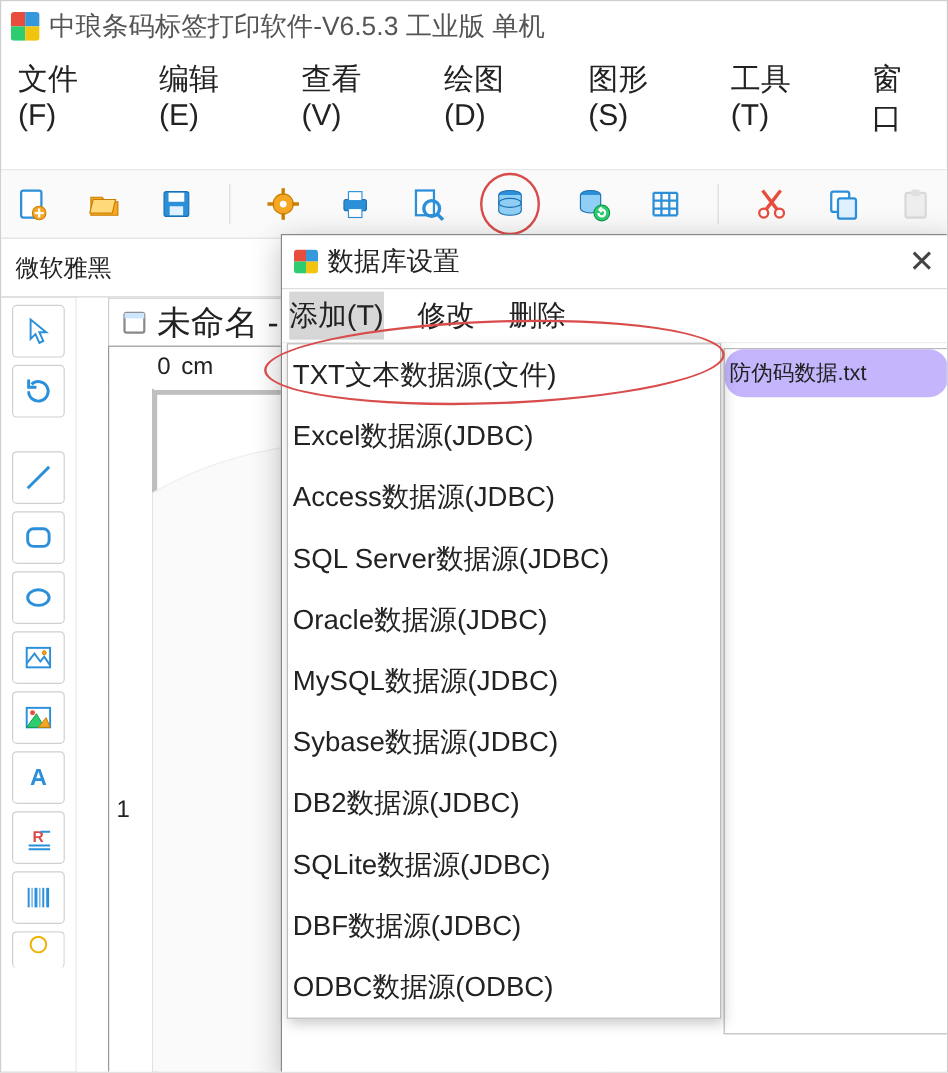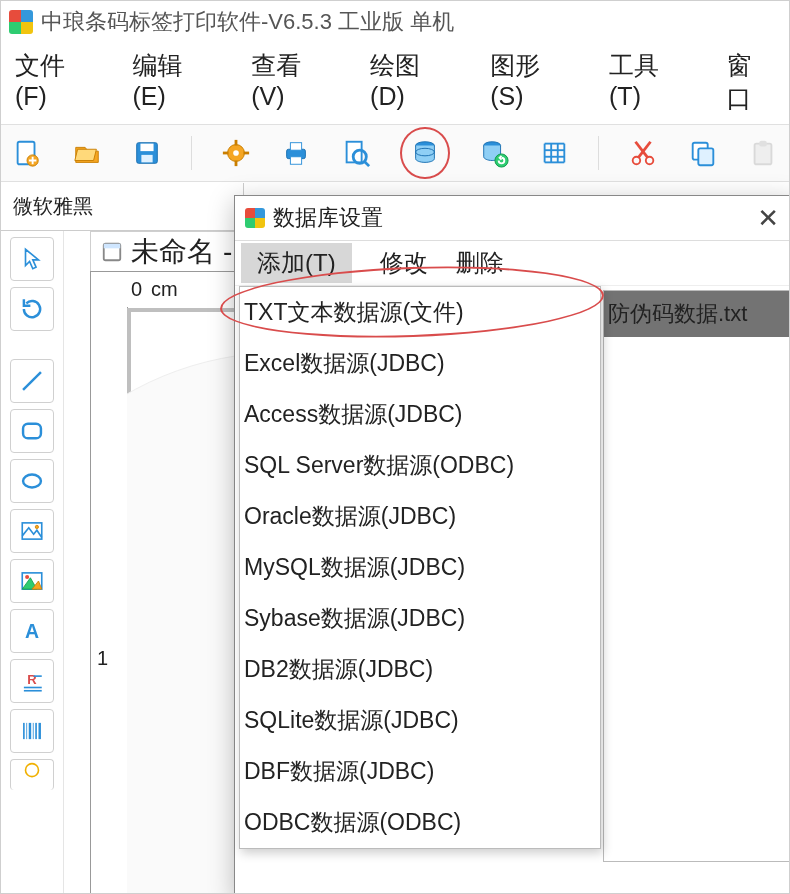--- a/index.html
+++ b/index.html
@@ -6,21 +6,21 @@
 .app{width:790px;height:894px;position:relative;overflow:hidden;border:1px solid #cfcfcf;box-sizing:border-box;}
 
 .titlebar{display:flex;align-items:center;height:42px;padding:0 8px;font-size:22px;color:#555;}
 .logo-sm{width:24px;height:24px;margin-right:8px;display:flex;flex-wrap:wrap;border-radius:3px;overflow:hidden;}
 .logo-sm span{width:50%;height:50%;}
 .lg1{background:#e74c3c;}
 .lg2{background:#3498db;}
 .lg3{background:#2ecc71;}
 .lg4{background:#f1c40f;}
 
-.menubar{display:flex;gap:38px;padding:6px 14px 9px 14px;font-size:25px;color:#222;border-bottom:1px solid #e0e0e0;}
+.menubar{display:flex;gap:38px;padding:6px 14px 26px 14px;font-size:25px;color:#222;border-bottom:1px solid #e0e0e0;}
 
 .toolbar{display:flex;align-items:center;height:56px;padding:0 10px;gap:28px;border-bottom:1px solid #e0e0e0;background:#fafafa;}
 .tool{width:34px;height:34px;display:flex;align-items:center;justify-content:center;}
 .tool svg{width:30px;height:30px;}
 .sep{width:1px;height:34px;background:#ddd;}
 .tool-highlight{border:2px solid #d94c4c;border-radius:50%;width:48px;height:48px;}
 
 .fontrow{display:flex;align-items:center;height:48px;border-bottom:1px solid #ccc;}
 .fontbox{width:230px;height:46px;border-right:1px solid #ccc;display:flex;align-items:center;padding-left:12px;font-size:20px;}
 
@@ -39,26 +39,26 @@
 .ruler-v .tick1{position:absolute;left:6px;top:340px;font-size:20px;}
 .canvas{position:absolute;left:63px;top:77px;right:0;bottom:0;background:#bfbfbf;overflow:hidden;}
 .page{position:absolute;left:4px;top:4px;width:700px;height:900px;background:#fff;}
 .circle{position:absolute;left:-160px;top:40px;width:620px;height:620px;border-radius:50%;background:#fafafa;border:1px solid #eee;}
 
 .dialog{position:absolute;left:233px;top:194px;width:560px;height:700px;background:#fff;border:1px solid #888;box-shadow:0 6px 24px rgba(0,0,0,.25);}
 .dialog-title{display:flex;align-items:center;height:44px;padding:0 10px;font-size:22px;border-bottom:1px solid #ddd;}
 .dialog-title .spacer{flex:1;}
 .dialog-close{font-size:26px;cursor:pointer;padding:0 6px;color:#444;}
 .dialog-menu{display:flex;gap:28px;align-items:center;height:44px;padding:0 6px;font-size:24px;border-bottom:1px solid #eee;}
-.dialog-menu .active{background:#d7d7d7;padding:4px 16px;}
+.dialog-menu .active{background:#d7d7d7;padding:4px 0;}
 .dropdown{position:absolute;left:4px;top:90px;width:360px;background:#fff;border:1px solid #bbb;box-shadow:2px 4px 10px rgba(0,0,0,.2);}
 .dropdown .item{padding:10px 4px;font-size:23px;color:#222;white-space:nowrap;}
 .highlight-ellipse{position:absolute;left:-20px;top:-20px;width:380px;height:66px;border:2px solid #d94c4c;border-radius:50%;pointer-events:none;transform:rotate(-2deg);}
 .sidefile{position:absolute;right:4px;top:94px;width:186px;height:570px;border:1px solid #bbb;background:#fff;}
-.sidefile .sel{background:#737373;padding:8px 4px;font-size:22px;white-space:nowrap;overflow:hidden;}
+.sidefile .sel{background:#c4b5fd;padding:8px 4px;font-size:18px;white-space:nowrap;overflow:hidden;border-radius:16px;}
 
 .blue{fill:#2b8fd9;stroke:#1b6fb0;}
 .orange{fill:#f5a623;stroke:#c97e00;}
 .red{fill:#e74c3c;}
 .green{fill:#2ecc71;stroke:#0e9a4a;}
 </style>
 </head>
 <body>
 
 <div class="app">
@@ -312,21 +312,21 @@
       <div class="sel">防伪码数据.txt</div>
     </div>
 
     <div class="dropdown">
       <div style="position:relative">
         <div class="item">TXT文本数据源(文件)</div>
         <div class="highlight-ellipse"></div>
       </div>
       <div class="item">Excel数据源(JDBC)</div>
       <div class="item">Access数据源(JDBC)</div>
-      <div class="item">SQL Server数据源(ODBC)</div>
+      <div class="item">SQL Server数据源(JDBC)</div>
       <div class="item">Oracle数据源(JDBC)</div>
       <div class="item">MySQL数据源(JDBC)</div>
       <div class="item">Sybase数据源(JDBC)</div>
       <div class="item">DB2数据源(JDBC)</div>
       <div class="item">SQLite数据源(JDBC)</div>
       <div class="item">DBF数据源(JDBC)</div>
       <div class="item">ODBC数据源(ODBC)</div>
 
     </div>
   </div>

